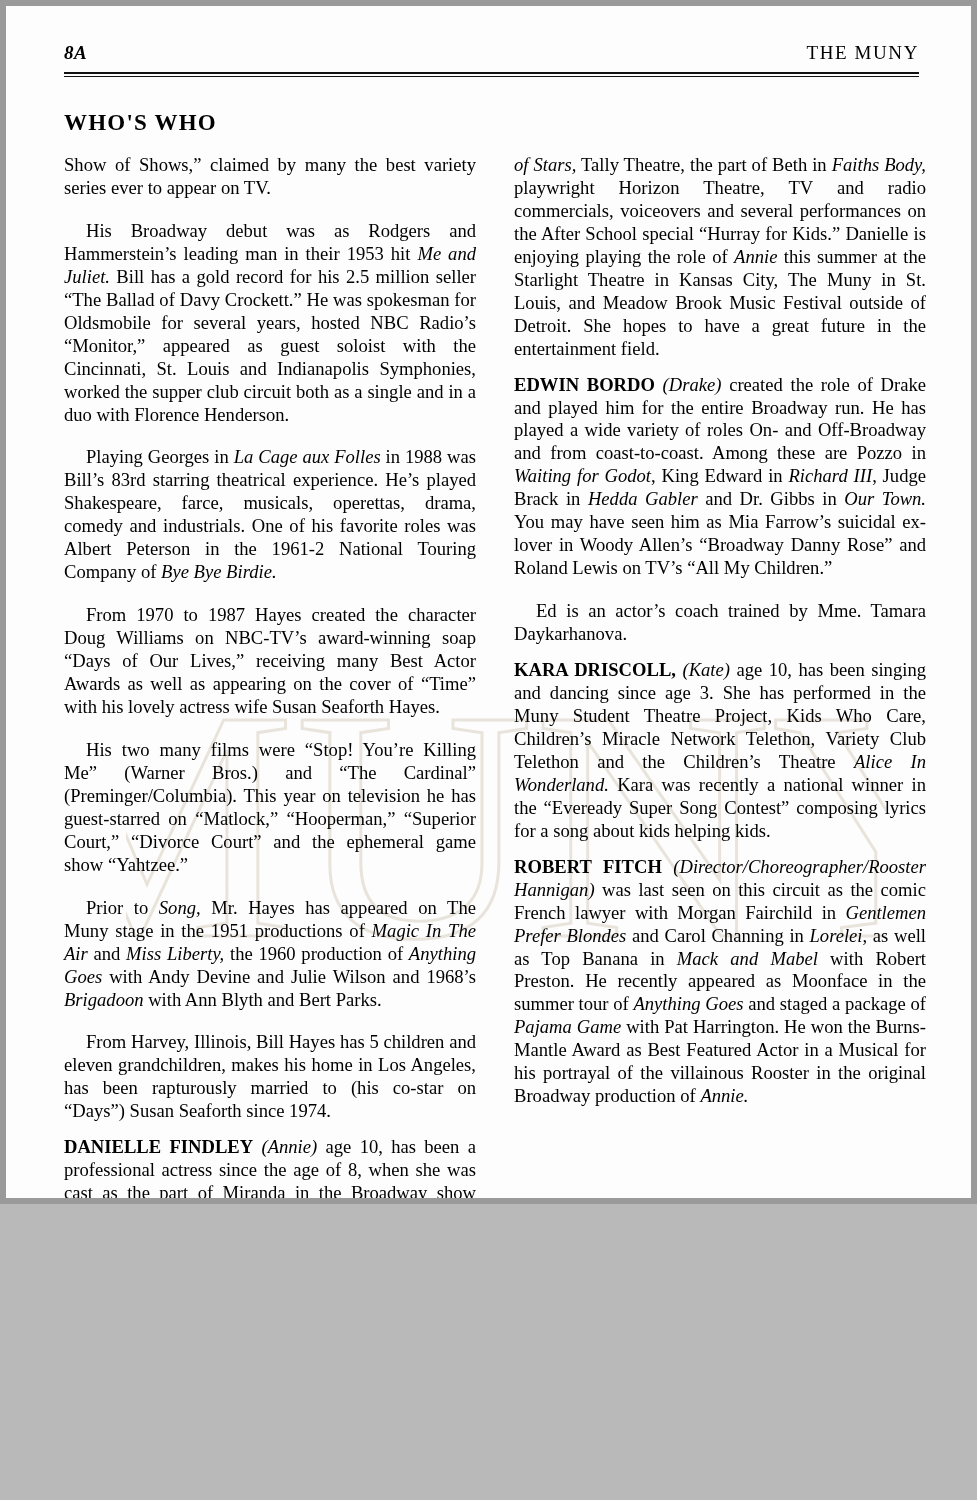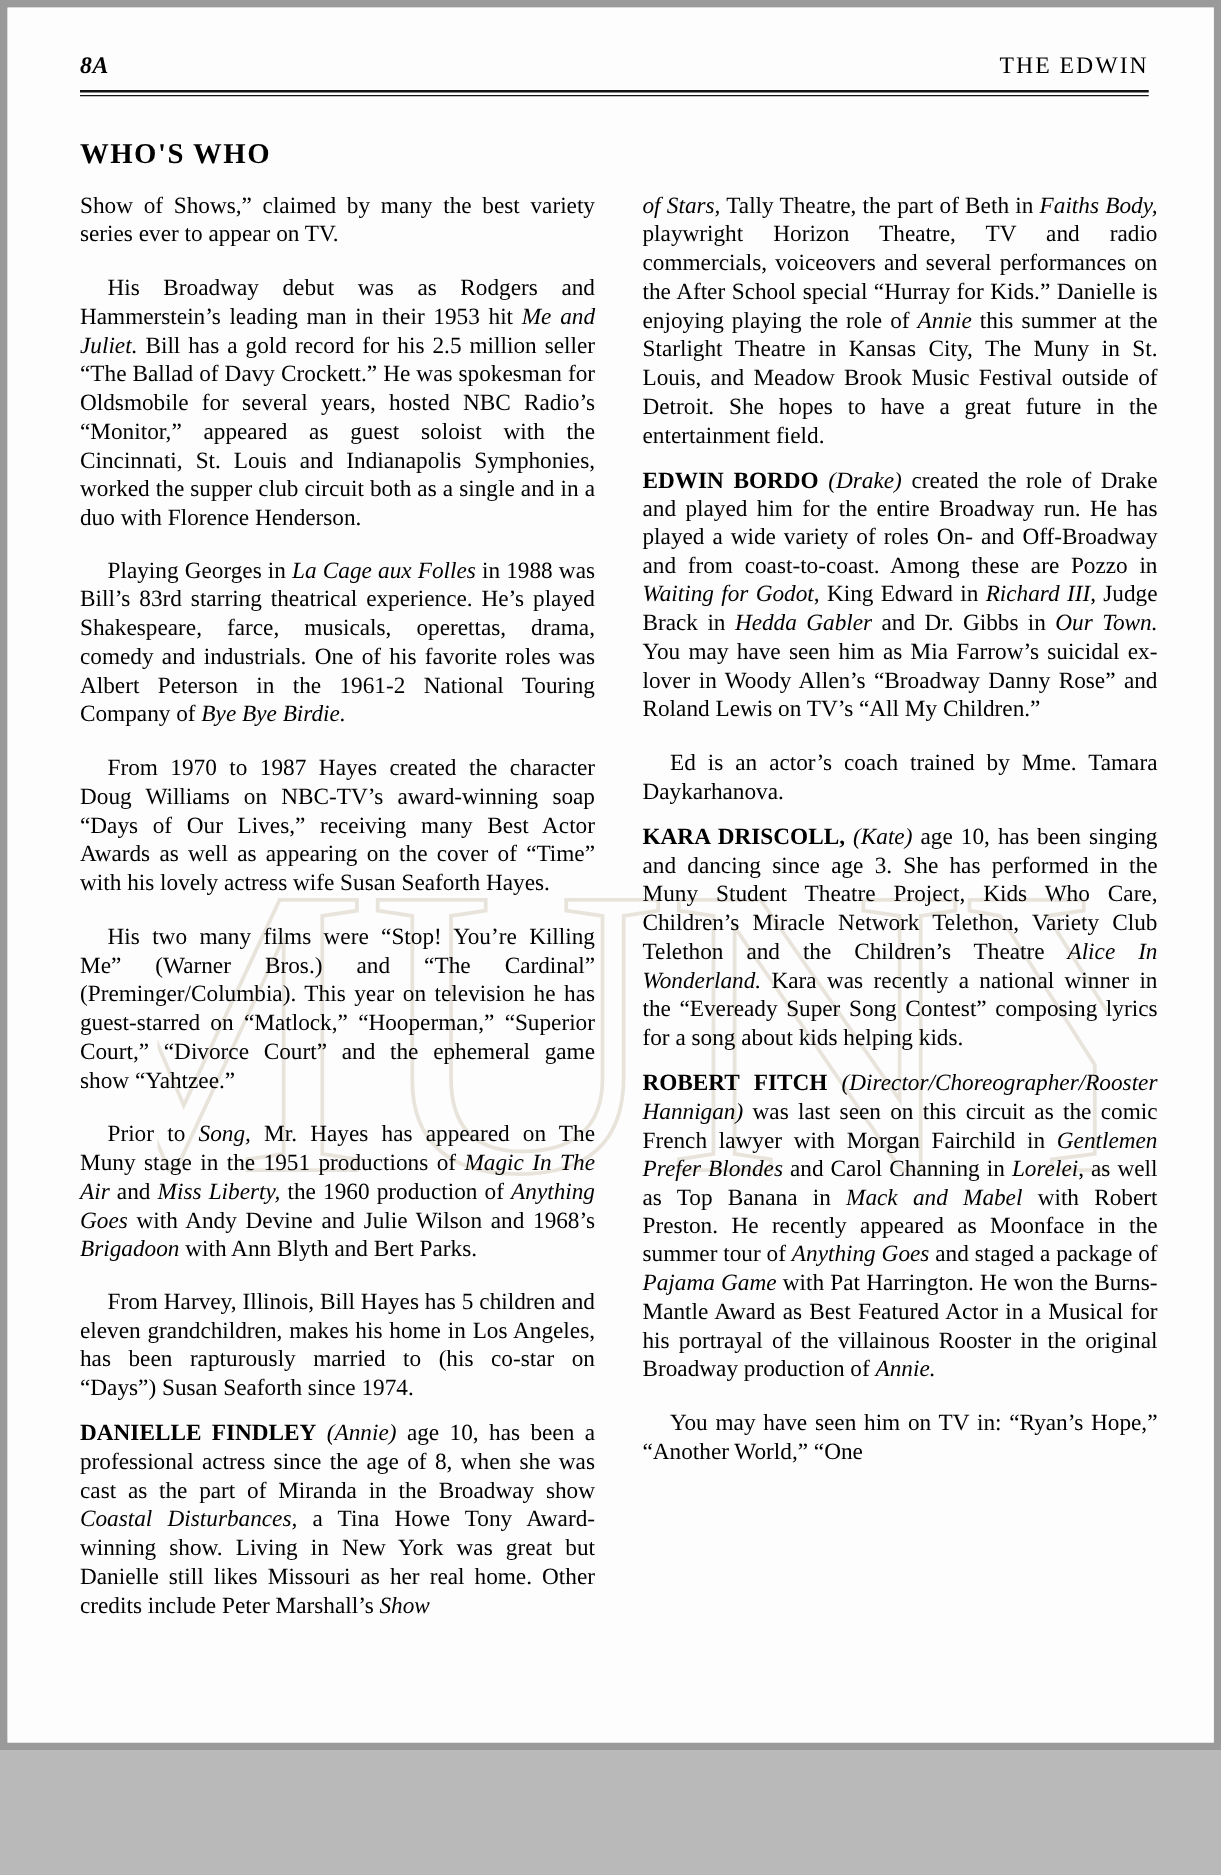--- a/index.html
+++ b/index.html
@@ -3,21 +3,21 @@
 <meta charset="utf-8">
 <style>
   html, body {
     margin: 0;
     padding: 0;
     background: #b9b9b9;
   }
   .page {
     position: relative;
     width: 977px;
-    height: 1400px;
+    height: 1204px;
     background: #ffffff;
     overflow: hidden;
     box-sizing: border-box;
     border: 6px solid #9a9a9a;
     font-family: "Liberation Serif", serif;
     color: #000000;
   }
   .sheet {
     position: absolute;
     left: 0; top: 0;
@@ -117,21 +117,21 @@
   .watermark svg { width: 100%; height: 100%; }
 </style>
 </head>
 <body>
 
 <div class="page">
   <div class="sheet">
 
     <div class="runhead">
       <span class="folio">8A</span>
-      <span class="pubname">THE EDWIN</span>
+      <span class="pubname">THE MUNY</span>
     </div>
     <div class="rule-double"></div>
 
     <div class="section-title">WHO'S WHO</div>
 
     <div class="watermark">
       <svg viewBox="0 0 760 520" xmlns="http://www.w3.org/2000/svg">
         <text x="380" y="400" text-anchor="middle" font-family="Liberation Serif, serif" font-size="330" fill="none" stroke="#b9a98f" stroke-width="3">MUNY</text>
       </svg>
     </div>
@@ -146,18 +146,17 @@
           <p class="indent">Prior to <i>Song,</i> Mr. Hayes has appeared on The Muny stage in the 1951 productions of <i>Magic In The Air</i> and <i>Miss Liberty,</i> the 1960 production of <i>Anything Goes</i> with Andy Devine and Julie Wilson and 1968’s <i>Brigadoon</i> with Ann Blyth and Bert Parks.</p>
           <p class="indent">From Harvey, Illinois, Bill Hayes has 5 children and eleven grandchildren, makes his home in Los Angeles, has been rapturously married to (his co-star on “Days”) Susan Seaforth since 1974.</p>
           <p class="gap"><b>DANIELLE FINDLEY</b> <i>(Annie)</i> age 10, has been a professional actress since the age of 8, when she was cast as the part of Miranda in the Broadway show <i>Coastal Disturbances,</i> a Tina Howe Tony Award-winning show. Living in New York was great but Danielle still likes Missouri as her real home. Other credits include Peter Marshall’s <i>Show</i></p>
         </div>
       <div class="col" id="col-right">
           <p><i>of Stars,</i> Tally Theatre, the part of Beth in <i>Faiths Body,</i> playwright Horizon Theatre, TV and radio commercials, voiceovers and several performances on the After School special “Hurray for Kids.” Danielle is enjoying playing the role of <i>Annie</i> this summer at the Starlight Theatre in Kansas City, The Muny in St. Louis, and Meadow Brook Music Festival outside of Detroit. She hopes to have a great future in the entertainment field.</p>
           <p class="gap"><b>EDWIN BORDO</b> <i>(Drake)</i> created the role of Drake and played him for the entire Broadway run. He has played a wide variety of roles On- and Off-Broadway and from coast-to-coast. Among these are Pozzo in <i>Waiting for Godot</i>, King Edward in <i>Richard III</i>, Judge Brack in <i>Hedda Gabler</i> and Dr. Gibbs in <i>Our Town.</i> You may have seen him as Mia Farrow’s suicidal ex-lover in Woody Allen’s “Broadway Danny Rose” and Roland Lewis on TV’s “All My Children.”</p>
           <p class="indent">Ed is an actor’s coach trained by Mme. Tamara Daykarhanova.</p>
           <p class="gap"><b>KARA DRISCOLL,</b> <i>(Kate)</i> age 10, has been singing and dancing since age 3. She has performed in the Muny Student Theatre Project, Kids Who Care, Children’s Miracle Network Telethon, Variety Club Telethon and the Children’s Theatre <i>Alice In Wonderland.</i> Kara was recently a national winner in the “Eveready Super Song Contest” composing lyrics for a song about kids helping kids.</p>
           <p class="gap"><b>ROBERT FITCH</b> <i>(Director/Choreographer/Rooster Hannigan)</i> was last seen on this circuit as the comic French lawyer with Morgan Fairchild in <i>Gentlemen Prefer Blondes</i> and Carol Channing in <i>Lorelei</i>, as well as Top Banana in <i>Mack and Mabel</i> with Robert Preston. He recently appeared as Moonface in the summer tour of <i>Anything Goes</i> and staged a package of <i>Pajama Game</i> with Pat Harrington. He won the Burns-Mantle Award as Best Featured Actor in a Musical for his portrayal of the villainous Rooster in the original Broadway production of <i>Annie.</i></p>
-          <p class="indent">You may have seen him on TV in: “Ryan’s Hope,” “Another World,” “One</p>
         </div>
     </div>
 
   </div>
 </div>
 
 </body></html>

